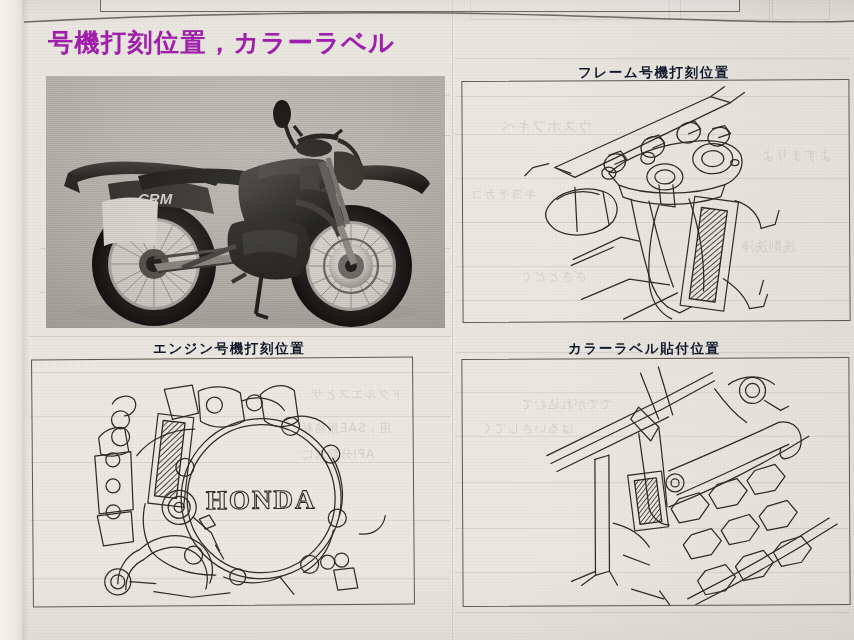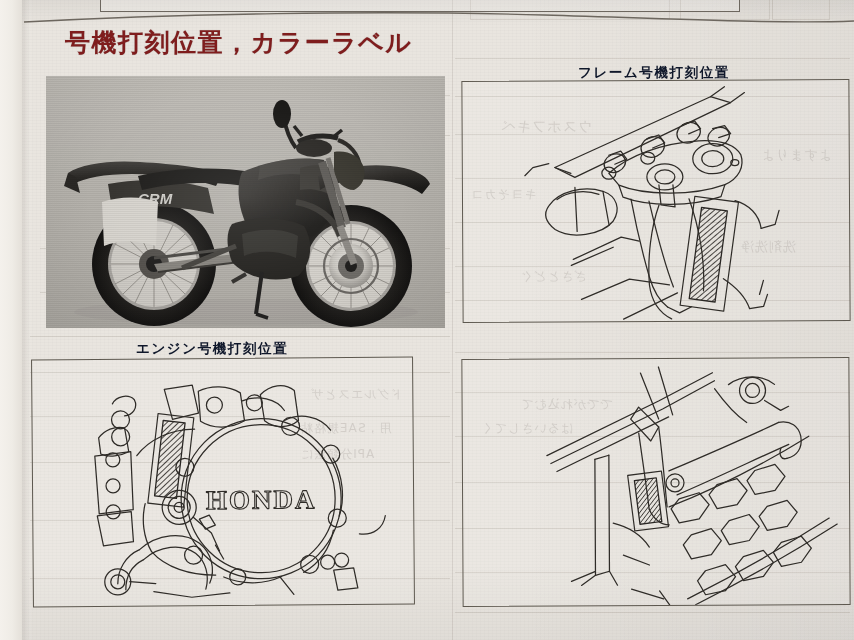--- a/index.html
+++ b/index.html
@@ -103,25 +103,24 @@
     width: 830px; height: 22px;
     pointer-events: none;
   }
 
   
   #heading {
     position: absolute;
     left: 48px; top: 26px;
     font-size: 25px;
     font-weight: bold;
-    color: #7f1d1d;
+    color: #a21caf;
     letter-spacing: 1.5px;
     white-space: nowrap;
     text-shadow: 0 0 1px rgba(0,0,0,0.25);
-    margin-left: 17px;
   }
 
   
   .caption {
     position: absolute;
     font-size: 13.5px;
     font-weight: bold;
     color: #0f172a;
     letter-spacing: 1.6px;
     white-space: nowrap;
@@ -442,21 +441,21 @@
         <path d="M260,198 C272,206 282,216 286,228"></path>
         <path d="M286,228 L300,226 L304,214"></path>
         <path d="M296,214 L300,200"></path>
         <path d="M272,120 C286,124 296,134 298,148"></path>
         <path d="M298,148 L312,144 L316,130"></path>
         <path d="M160,238 L214,212"></path>
       </g>
     </svg>
   </div>
 
-  <div class="caption" style="left:136px; top:340px;">エンジン号機打刻位置</div>
+  <div class="caption" style="left:153px; top:340px;">エンジン号機打刻位置</div>
 
   <div class="panel skew-l" style="left:32px; top:358px; width:382px; height:248px;">
     <svg viewBox="0 0 382 248" width="382" height="248">
       <defs>
         <pattern id="hatchB" width="4" height="4" patternUnits="userSpaceOnUse" patternTransform="rotate(40)">
           <line x1="0" y1="0" x2="0" y2="4" stroke="#2a2724" stroke-width="1.7"></line>
         </pattern>
       </defs>
       <g fill="none" stroke="#2f2c28" stroke-width="1.25" stroke-linecap="round" stroke-linejoin="round">
 
@@ -520,20 +519,21 @@
         <circle cx="294" cy="204" r="7"></circle>
         <circle cx="308" cy="202" r="7"></circle>
         <path d="M300,212 L304,232 L324,230 L320,210 Z"></path>
         <path d="M246,218 L260,236"></path>
         <path d="M120,232 L158,238 L196,234"></path>
         <path d="M326,176 C340,178 350,170 352,158"></path>
       </g>
     </svg>
   </div>
 
+  <div class="caption" style="left:568px; top:340px;">カラーラベル貼付位置</div>
 
   <div class="panel skew-r" style="left:462px; top:358px; width:388px; height:248px;">
     <svg viewBox="0 0 388 248" width="388" height="248">
       <defs>
         <pattern id="hatchC" width="3.4" height="3.4" patternUnits="userSpaceOnUse" patternTransform="rotate(45)">
           <line x1="0" y1="0" x2="0" y2="3.4" stroke="#2a2724" stroke-width="1.5"></line>
         </pattern>
       </defs>
       <g fill="none" stroke="#2f2c28" stroke-width="1.25" stroke-linecap="round" stroke-linejoin="round">
 

